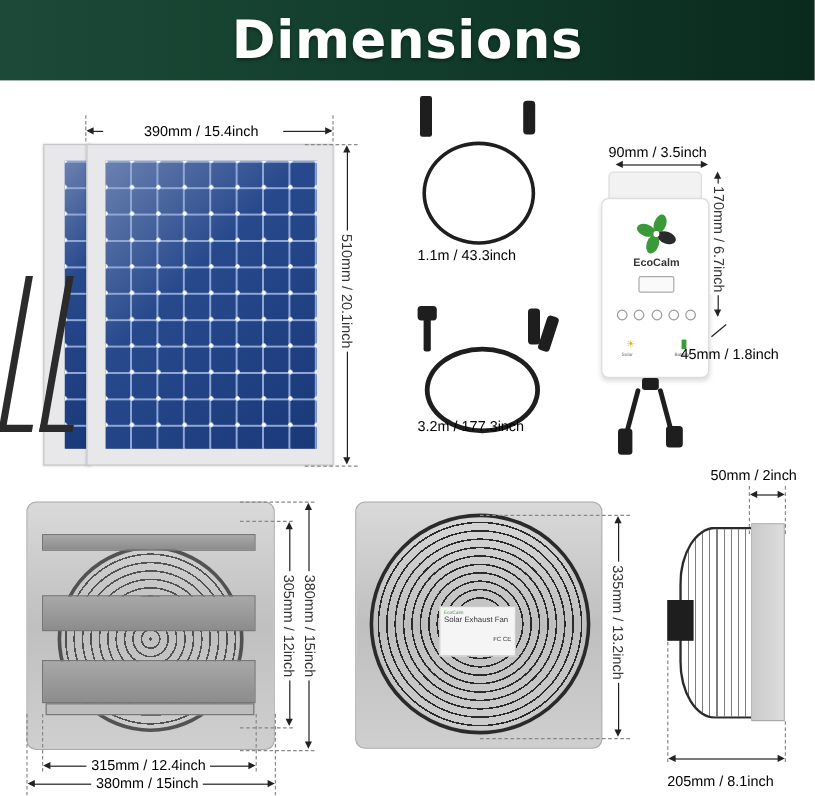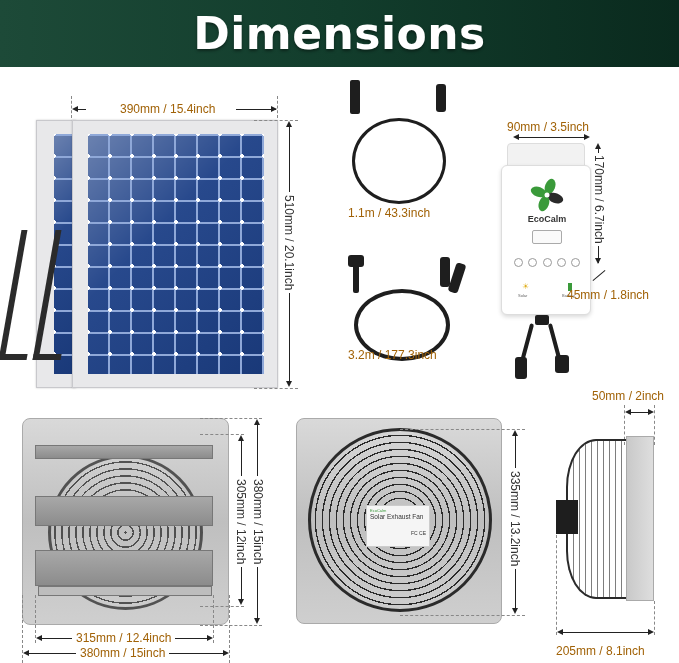--- a/index.html
+++ b/index.html
@@ -1,20 +1,20 @@
 <!DOCTYPE html>
 <html><head>
 <meta charset="utf-8">
 <style>
   * { box-sizing: border-box; margin: 0; padding: 0; }
   body { width: 679px; height: 663px; background: #ffffff; position: relative; overflow: hidden; font-family: "Liberation Sans", sans-serif; color: #222; }
   .abs { position: absolute; }
   .banner { left: 0; top: 0; width: 679px; height: 67px; background: linear-gradient(90deg, #1d4a38 0%, #123d2c 50%, #0a2a1e 100%); display: flex; align-items: center; justify-content: center; }
   .banner-title { color: #ffffff; font-family: "DejaVu Sans", sans-serif; font-weight: bold; font-size: 44px; letter-spacing: 0.5px; text-shadow: 0 2px 3px rgba(0,0,0,0.4); }
-  .dim { font-size: 12px; color: #a16207; white-space: nowrap; }
+  .dim { font-size: 12px; color: #000000; white-space: nowrap; }
   .vtext { writing-mode: vertical-rl; font-size: 12px; color: #333; white-space: nowrap; }
   .dash { border-color: #888; border-style: dashed; border-width: 0; }
   .line { background: #222; }
   
   .panel-frame { background: #e8e8ea; border: 1px solid #c8c8cc; box-shadow: 0 0 2px rgba(0,0,0,0.2); }
   .cells { background-color: #1c3f86;
     background-image:
       radial-gradient(circle, #fff 1.6px, transparent 2px),
       linear-gradient(90deg, transparent 20.5px, #8fa8d8 20.5px, #8fa8d8 22px, transparent 22px),
       linear-gradient(0deg, transparent 20.5px, #8fa8d8 20.5px, #8fa8d8 22px, transparent 22px),

